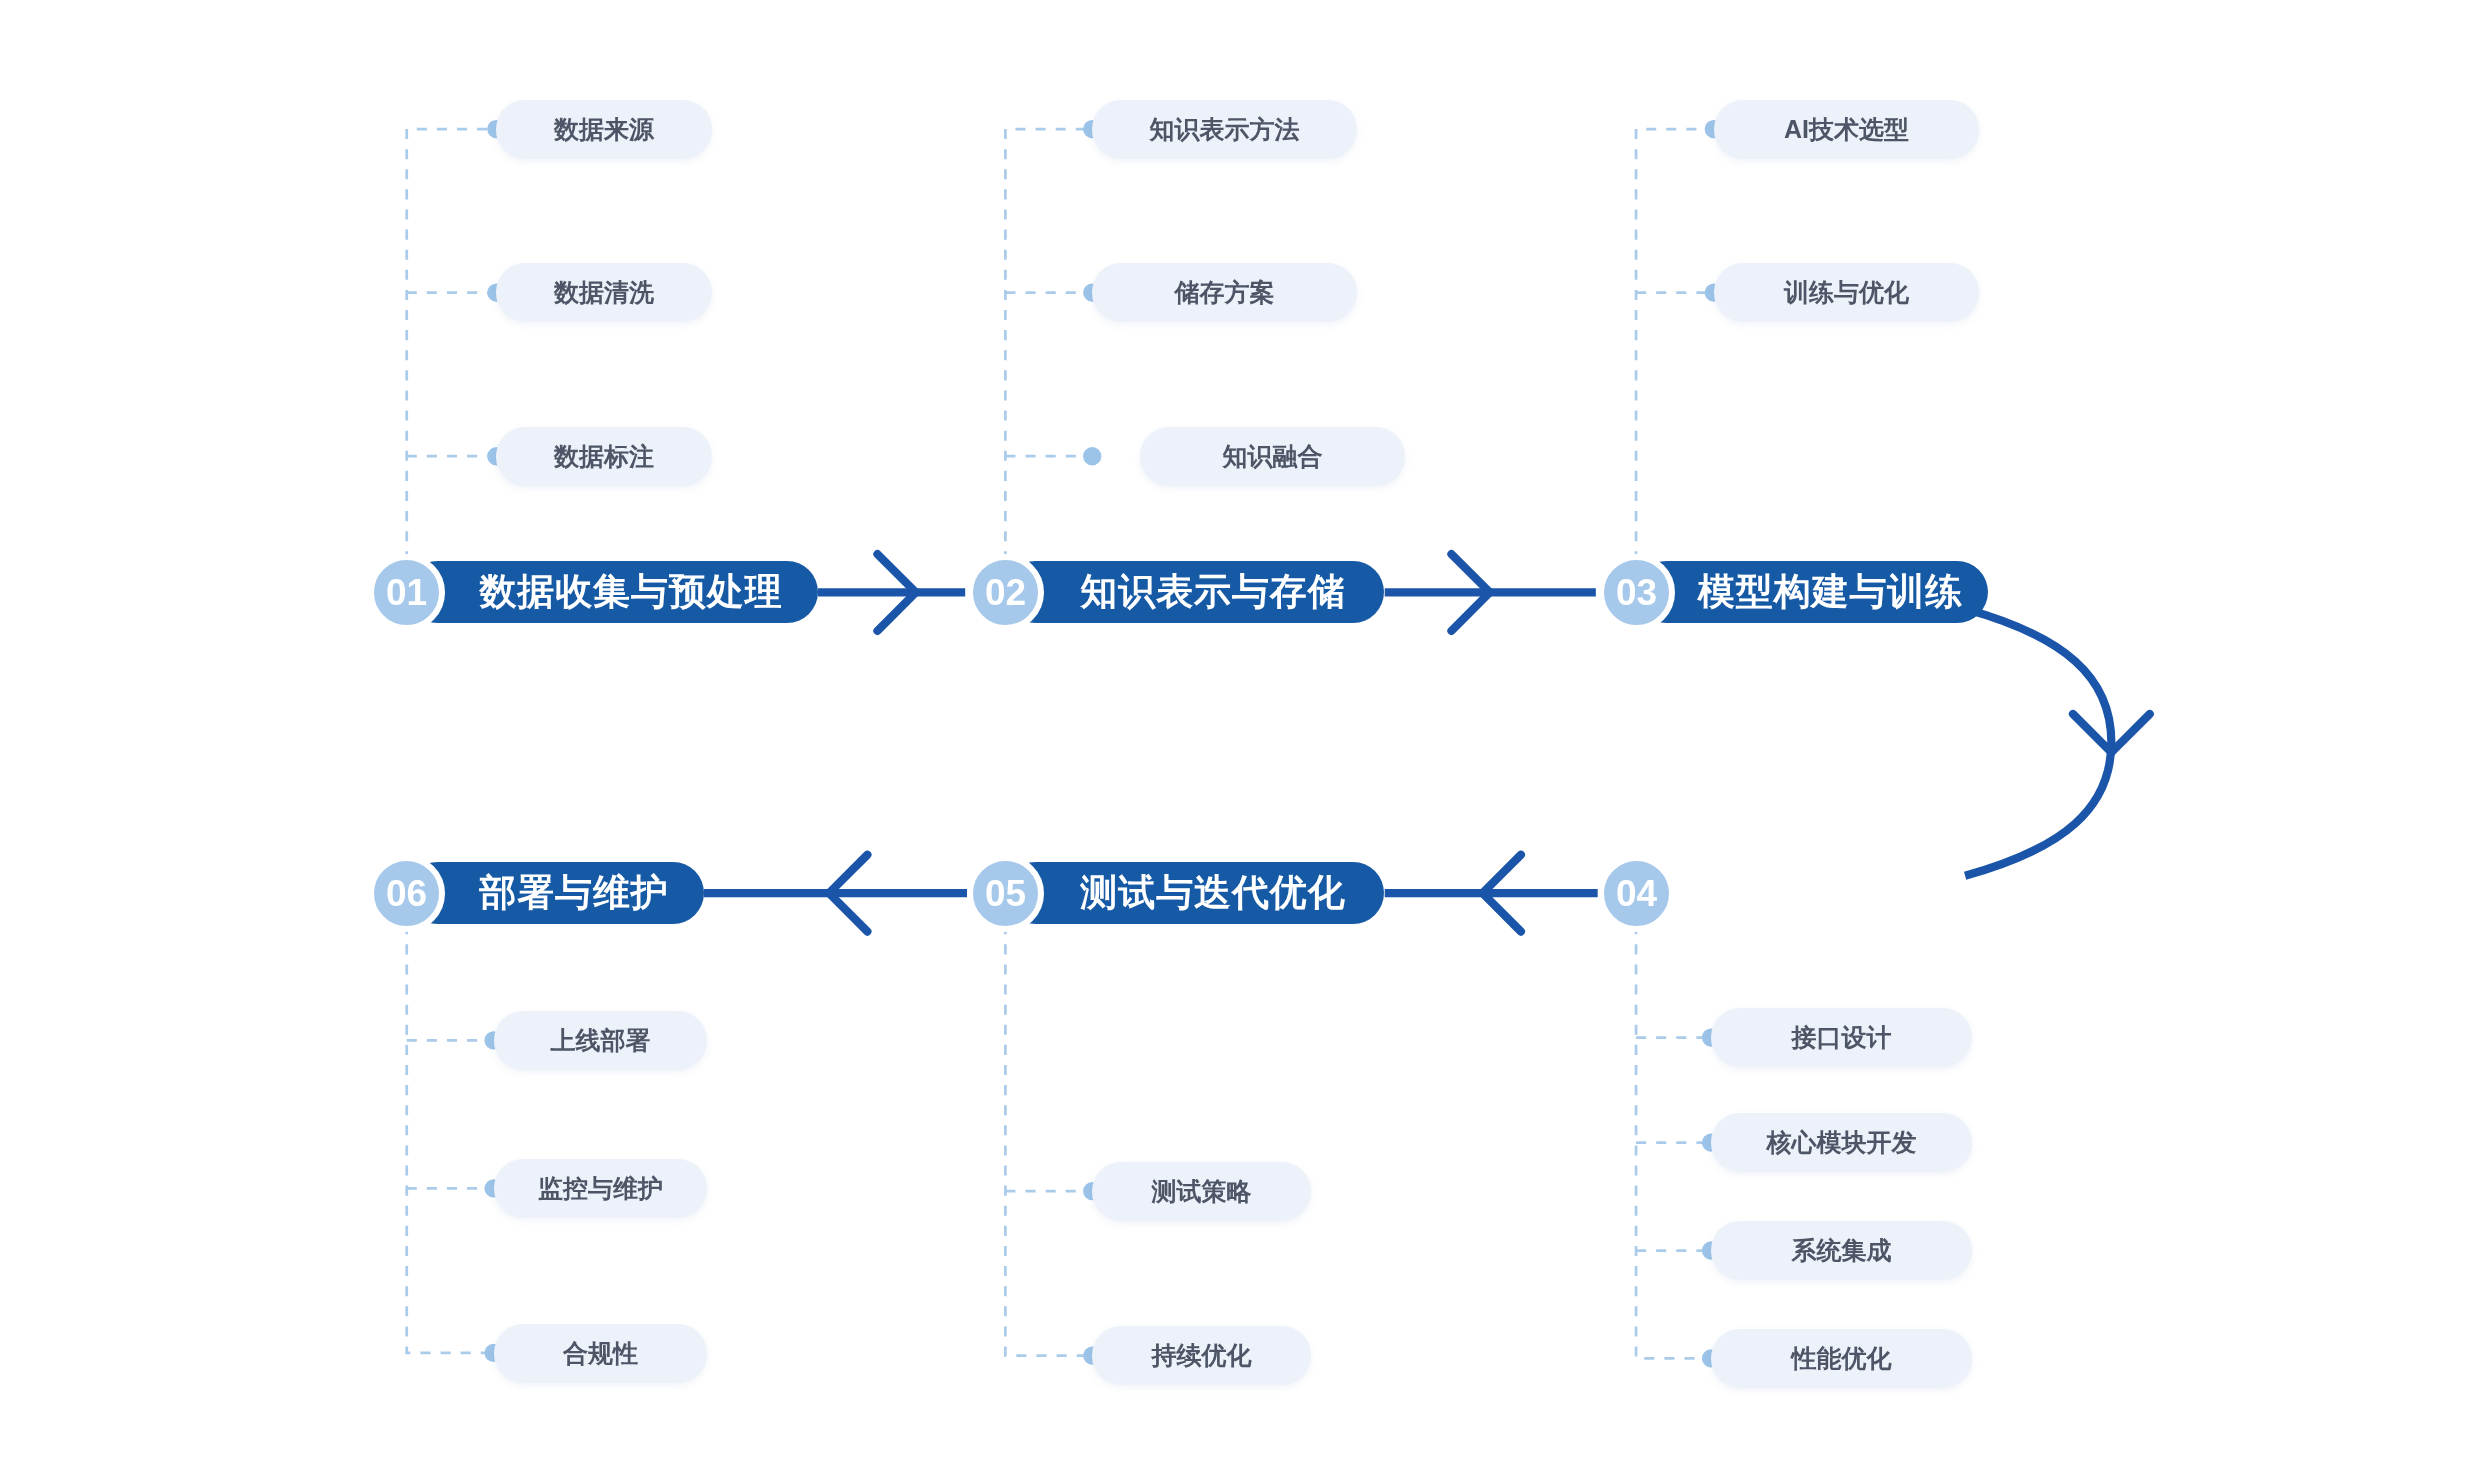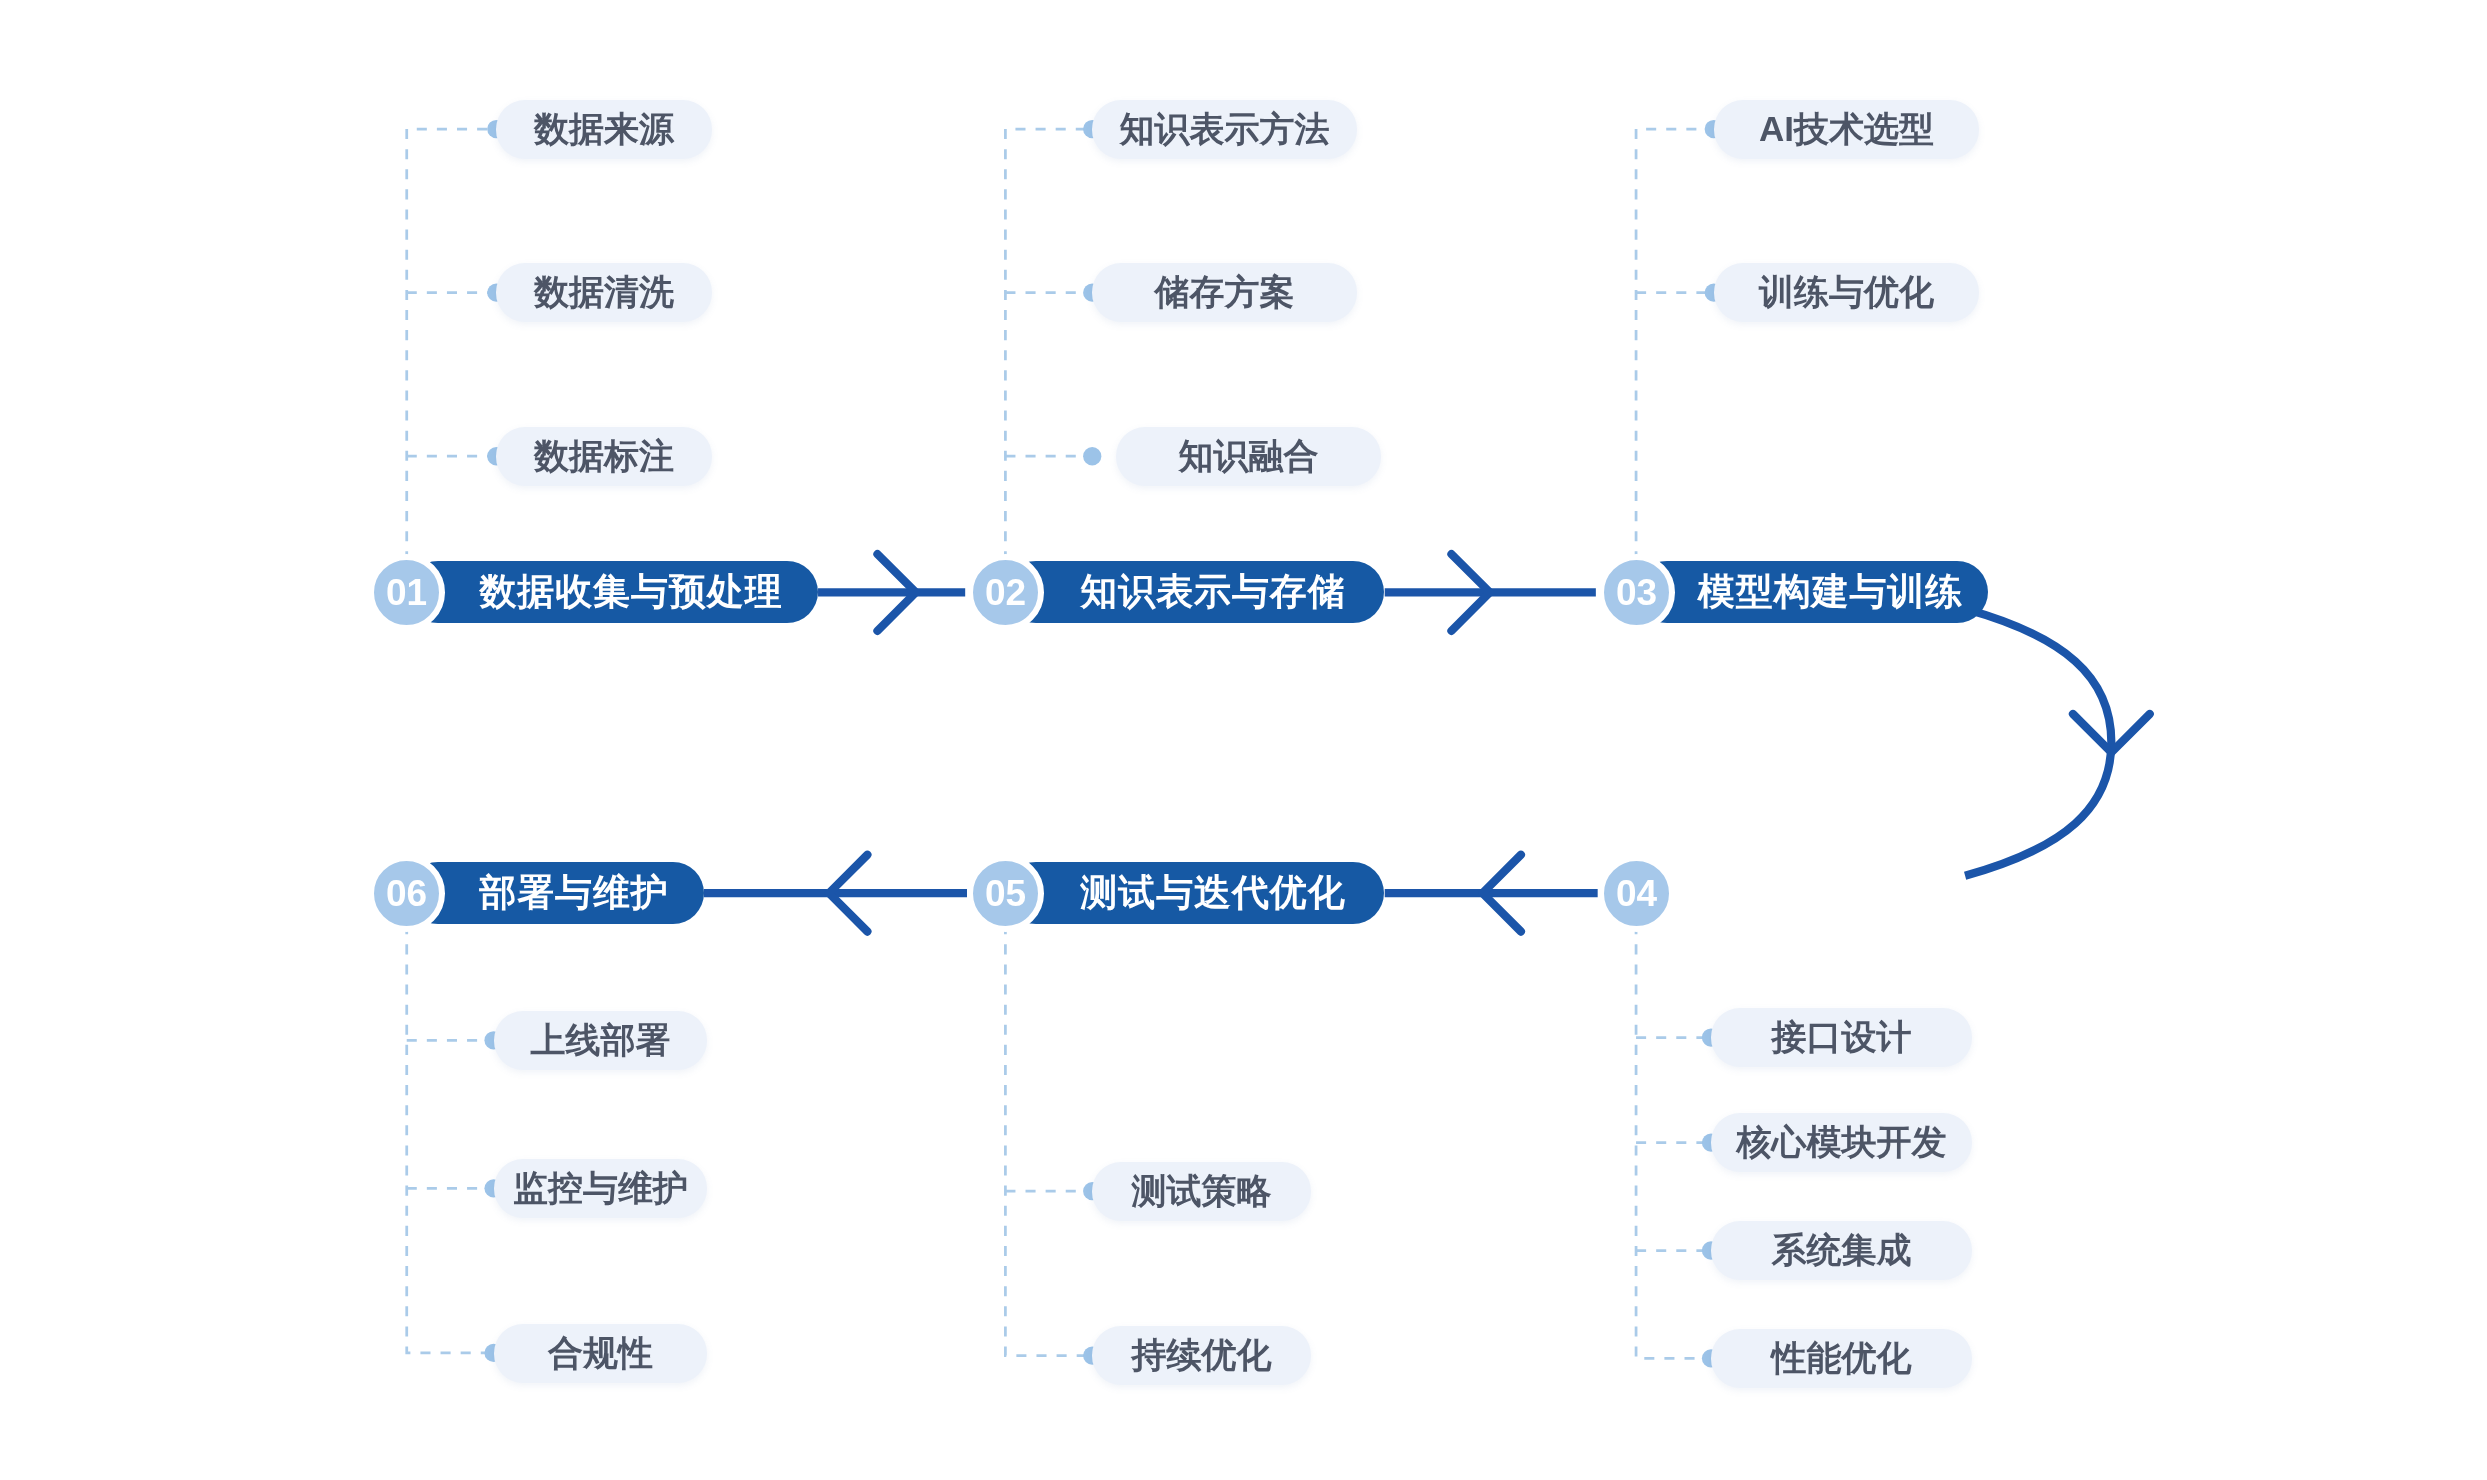--- a/index.html
+++ b/index.html
@@ -40,21 +40,21 @@
     background:var(--c-badge_fill);border:6.4px solid #ffffff;box-sizing:border-box;
     display:flex;align-items:center;justify-content:center;
     color:var(--c-badge_text);font-size:37px;font-weight:bold;
     z-index:3;
   }
   .sub-pill{
     position:absolute;height:59px;border-radius:29px;
     background:var(--c-sub_pill_fill);color:var(--c-sub_pill_text);
     display:flex;align-items:center;justify-content:center;
     box-sizing:border-box;
-    font-size:35px;font-weight:bold;white-space:nowrap;
+    font-size:25px;font-weight:bold;white-space:nowrap;
     box-shadow:0 2.7px 7.3px rgba(110,140,190,0.10);
     z-index:1;
   }
 </style>
 </head>
 <body>
 
 <div class="canvas">
 
   <svg class="connector-layer" width="2487" height="1481" viewBox="0 0 2721 1620" xmlns="http://www.w3.org/2000/svg">
@@ -133,21 +133,21 @@
   <div class="sub-pill" style="left:496px;top:100px;width:216px;">数据来源</div>
   <div class="sub-pill" style="left:496px;top:263px;width:216px;">数据清洗</div>
   <div class="sub-pill" style="left:496px;top:427px;width:216px;">数据标注</div>
 
   <div class="stage-pill" style="left:1005px;top:561px;width:379px;">知识表示与存储</div>
   <div class="stage-badge" style="left:967px;top:554px;">
     <span>02</span>
   </div>
   <div class="sub-pill" style="left:1092px;top:100px;width:265px;">知识表示方法</div>
   <div class="sub-pill" style="left:1092px;top:263px;width:265px;">储存方案</div>
-  <div class="sub-pill" style="left:1116px;top:427px;width:265px;">知识融合</div>
+  <div class="sub-pill" style="left:1140px;top:427px;width:265px;">知识融合</div>
 
   <div class="stage-pill" style="left:1636px;top:561px;width:352px;font-family:Liberation Mono, monospace;">模型构建与训练</div>
   <div class="stage-badge" style="left:1598px;top:554px;align-items:center;">
     <span>03</span>
   </div>
   <div class="sub-pill" style="left:1714px;top:100px;width:265px;">AI技术选型</div>
   <div class="sub-pill" style="left:1714px;top:263px;width:265px;">训练与优化</div>
 
   <div class="stage-badge" style="left:1598px;top:855px;">
     <span>04</span>

